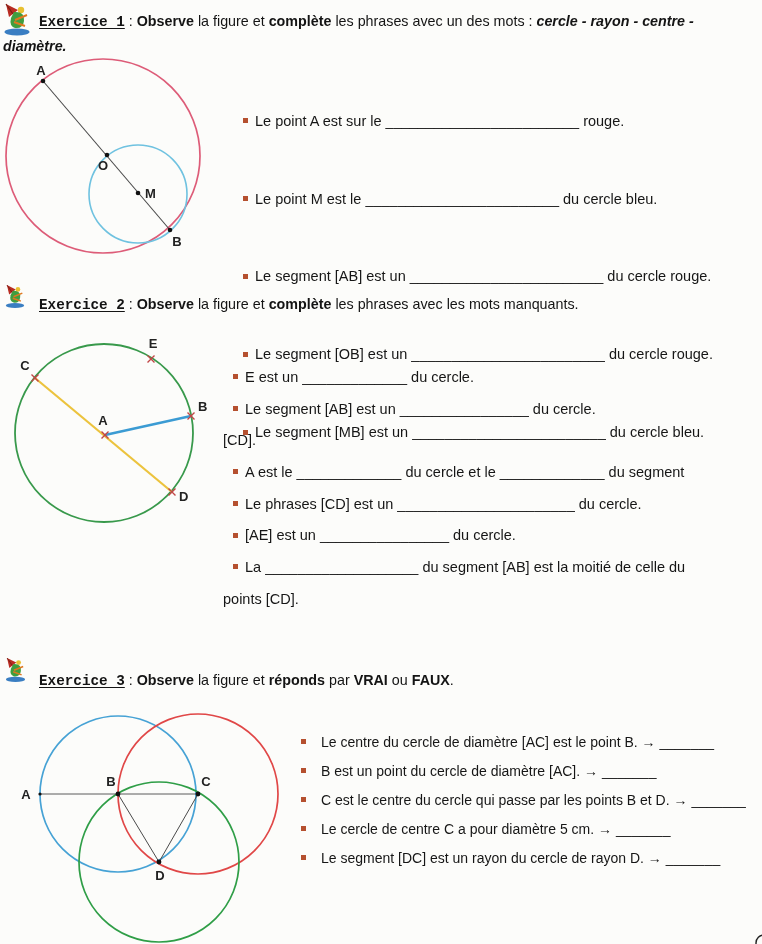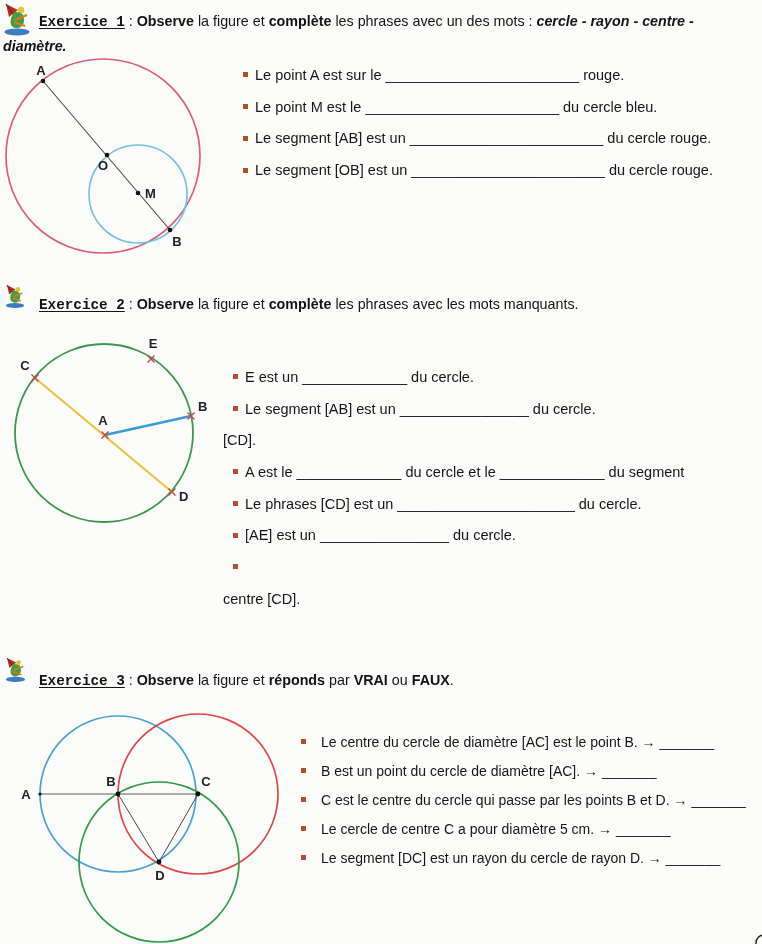--- a/index.html
+++ b/index.html
@@ -11,21 +11,21 @@
   
   .hdr{position:absolute;left:3px;font-size:14.3px;line-height:24px;white-space:nowrap;}
   .hline1{text-indent:36px;}
   .lbl{font-weight:bold;text-decoration:underline;text-underline-offset:2px;font-family:Liberation Mono, monospace;}
   .b{font-weight:bold;}
   .wi{font-weight:bold;font-style:italic;}
   
   .rows{position:absolute;font-size:14.5px;color:#161616;}
   .row{display:flex;align-items:center;padding-left:10px;white-space:nowrap;}
   .row.cont{padding-left:0;}
-  .rows1 .row{height:31.8px;}
+  .rows1 .row{height:31.8px;margin-top:46px;}
   .rows2 .row{height:31.7px;}
   .rows3 .row{height:29px;font-size:14px;gap:8px;}
   .bullet{display:inline-block;width:5px;height:5px;background:#b5502f;margin-right:7px;flex:0 0 auto;}
   .fig{position:absolute;}
   .fig text{font-family:"Liberation Sans","DejaVu Sans",sans-serif;font-size:13px;font-weight:bold;fill:#222;}
   .mascot{position:absolute;}
   .corner{position:absolute;left:753px;top:932px;}
 </style>
 </head>
 <body>
@@ -73,20 +73,24 @@
         <span class="bullet" style="background: rgb(181, 80, 47);"></span>
         <span>Le point M est le ________________________ du cercle bleu.</span>
       </div>
     <div class="row">
         <span class="bullet" style="background: rgb(181, 80, 47);"></span>
         <span>Le segment [AB] est un ________________________ du cercle rouge.</span>
       </div>
     <div class="row">
         <span class="bullet" style="background: rgb(181, 80, 47);"></span>
         <span>Le segment [OB] est un ________________________ du cercle rouge.</span>
+      </div>
+    <div class="row">
+        <span class="bullet" style="background: rgb(181, 80, 47);"></span>
+        <span>Le segment [MB] est un ________________________ du cercle bleu.</span>
       </div>
   </div>
 
   <svg class="mascot" style="left:4px;top:282px" width="22" height="28" viewBox="0 0 30 34">
     <path d="M4,2 L16,8 L7,15 Z" fill="#b92c22"></path>
     <path d="M4,2 L11,12" stroke="#7c1d14" stroke-width="1.2" fill="none"></path>
     <circle cx="19" cy="8" r="3.2" fill="#e8c030"></circle>
     <path d="M12,10 Q23,9 22,19 Q21,27 13,26 Q7,24 9,16 Z" fill="#3f9e3f"></path>
     <path d="M13,18 L25,13 M12,20 L23,24" stroke="#e07820" stroke-width="2" fill="none"></path>
     <ellipse cx="15" cy="30" rx="12.5" ry="3.4" fill="#3a7ec2"></ellipse>
@@ -135,23 +139,24 @@
     <div class="row">
         <span class="bullet" style="background: rgb(181, 80, 47);"></span>
         <span>Le phrases [CD] est un ______________________ du cercle.</span>
       </div>
     <div class="row">
         <span class="bullet" style="background: rgb(181, 80, 47);"></span>
         <span>[AE] est un ________________ du cercle.</span>
       </div>
     <div class="row">
         <span class="bullet" style="background: rgb(181, 80, 47);"></span>
+        <span>La ___________________ du segment [AB] est la moitié de celle du</span>
       </div>
     <div class="row cont">
-        <span>centre [CD].</span>
+        <span>points [CD].</span>
       </div>
   </div>
 
   <svg class="mascot" style="left:4px;top:654px" width="23" height="31" viewBox="0 0 30 34">
     <path d="M4,2 L16,8 L7,15 Z" fill="#b92c22"></path>
     <path d="M4,2 L11,12" stroke="#7c1d14" stroke-width="1.2" fill="none"></path>
     <circle cx="19" cy="8" r="3.2" fill="#e8c030"></circle>
     <path d="M12,10 Q23,9 22,19 Q21,27 13,26 Q7,24 9,16 Z" fill="#3f9e3f"></path>
     <path d="M13,18 L25,13 M12,20 L23,24" stroke="#e07820" stroke-width="2" fill="none"></path>
     <ellipse cx="15" cy="30" rx="12.5" ry="3.4" fill="#3a7ec2"></ellipse>

